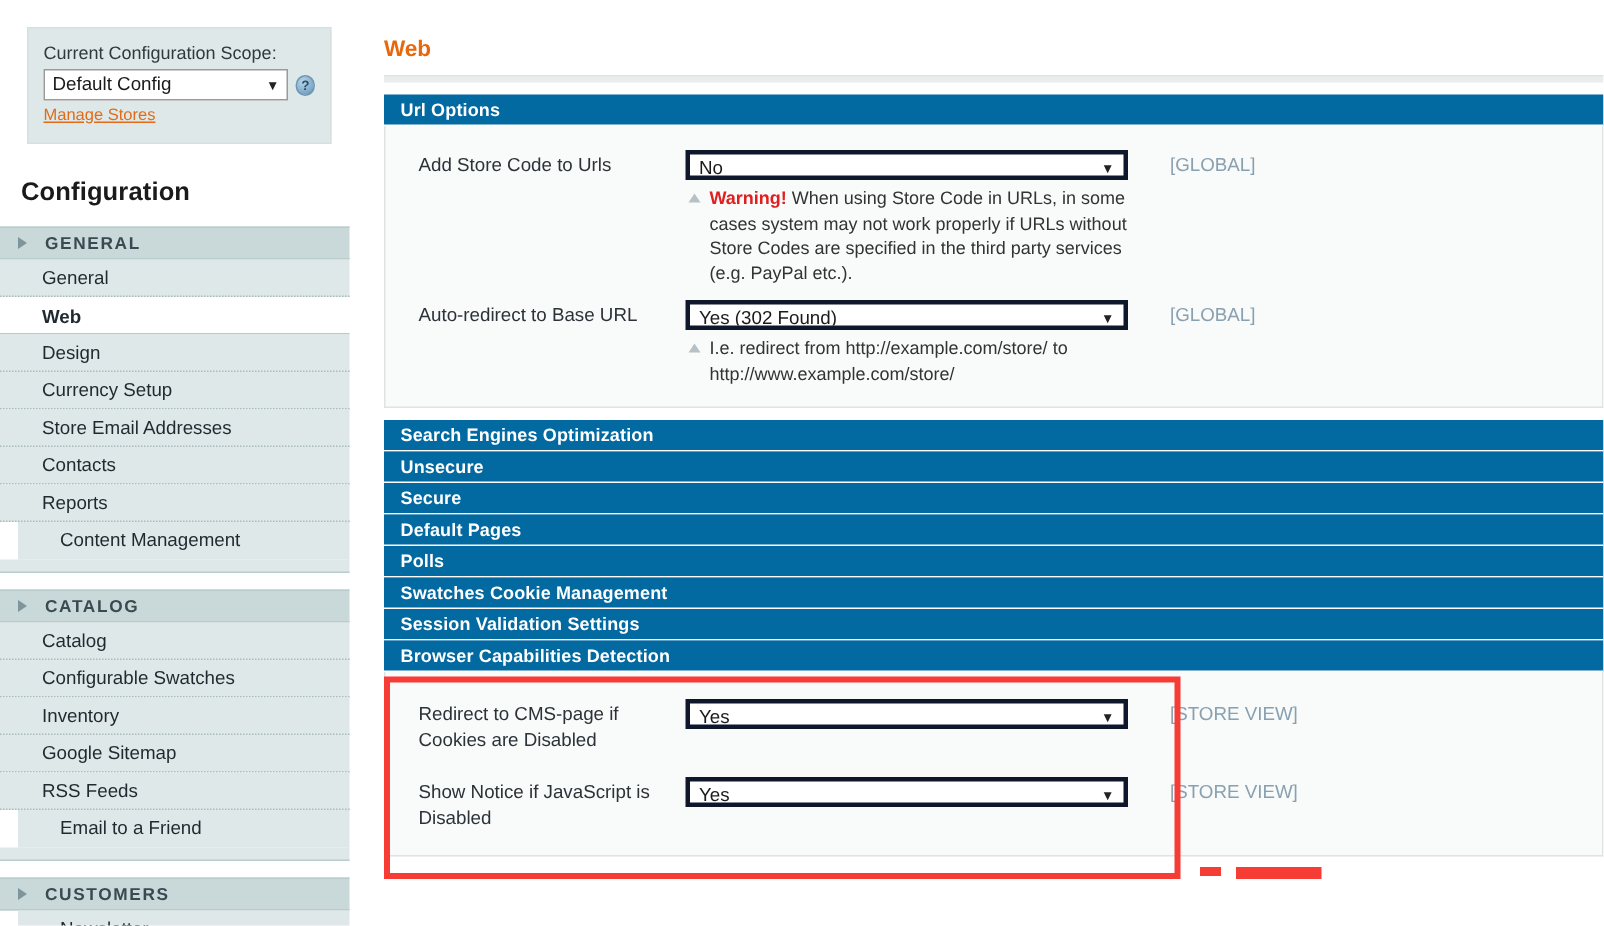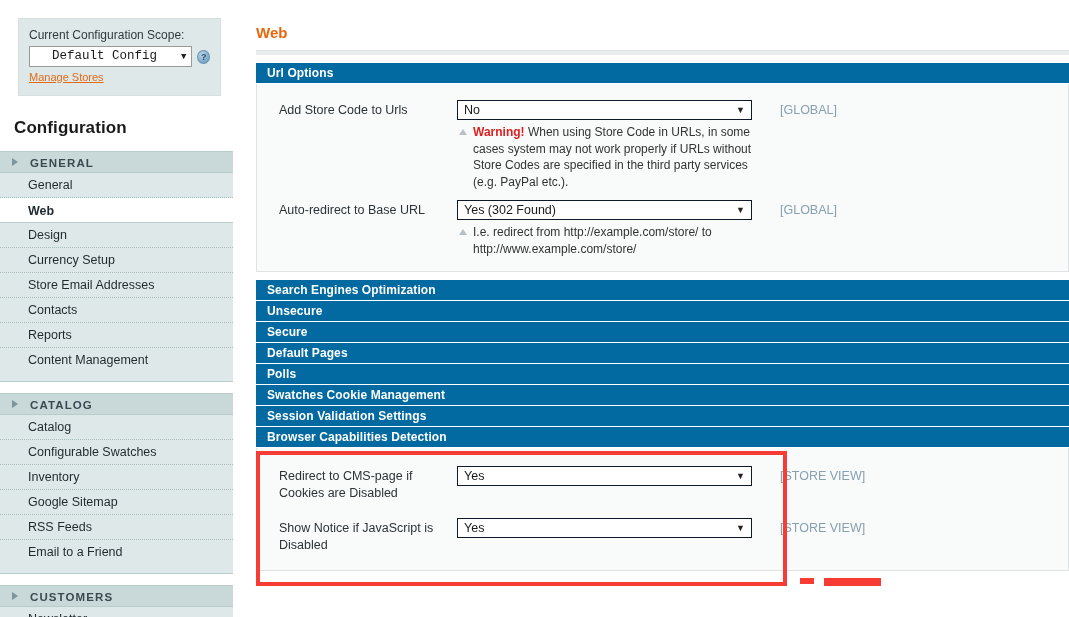--- a/index.html
+++ b/index.html
@@ -31,22 +31,22 @@
     margin-bottom: 4px; line-height: 14px;
   }
   .scope-row { display: flex; align-items: center; gap: 5px; }
   .scope-select {
     position: relative;
     width: 180px; height: 21px;
     background: #fff;
     border: 1px solid #9a9a9a;
     font-size: 12.5px; color: #1a1a1a;
     line-height: 19px;
-    padding-left: 22px;
-    white-space: nowrap; overflow: hidden; font-family: Liberation Mono, monospace;
+    padding-left: 5px;
+    white-space: nowrap; overflow: hidden;
   }
   .scope-select .caret {
     position: absolute; right: 5px; top: 0;
     font-size: 9px; color: #222; line-height: 20px;
   }
   .help-icon {
     width: 14px; height: 14px; border-radius: 50%;
     background: radial-gradient(circle at 35% 30%, #b8d4e8, #7ba7c7 70%, #5b87a7);
     border: 1px solid #6f97b5;
     color: #2b4f6b; font-size: 9px; font-weight: bold;
@@ -97,21 +97,21 @@
     border-bottom: 1px dotted #a9bcbc;
     cursor: pointer;
     white-space: nowrap;
   }
   .nav-item.active {
     background: #ffffff;
     font-weight: bold;
     border-bottom: 1px solid #b9cccc;
     border-top: 1px solid #ffffff;
   }
-  .nav-item.last-of-group { border-bottom: none; }
+  .nav-item.last-of-group { border-bottom: none; margin-left: 12px; }
   .nav-gap { height: 11px; background: #ffffff; }
   .nav-group-end { height: 9px; background: #dfe8e8; border-bottom: 1px solid #b9cccc;}
 
   
   #main {
     position: absolute; left: 256px; top: 0;
     width: 813px; height: 617px;
     background: #fff;
   }
 
@@ -164,21 +164,21 @@
     font-size: 12.5px;
     color: #88a0b0;
     padding-top: 3px;
     white-space: nowrap;
   }
 
   .sel {
     position: relative;
     width: 100%; height: 20px;
     background: #ffffff;
-    border: 1px solid #0f172a;
+    border: 3px solid #0f172a;
     font-size: 12.5px; color: #1a1a1a;
     line-height: 18px;
     padding-left: 6px;
     white-space: nowrap; overflow: hidden;
     cursor: pointer;
   }
   .sel .caret {
     position: absolute; right: 6px; top: 0;
     font-size: 9px; color: #222; line-height: 19px;
   }

